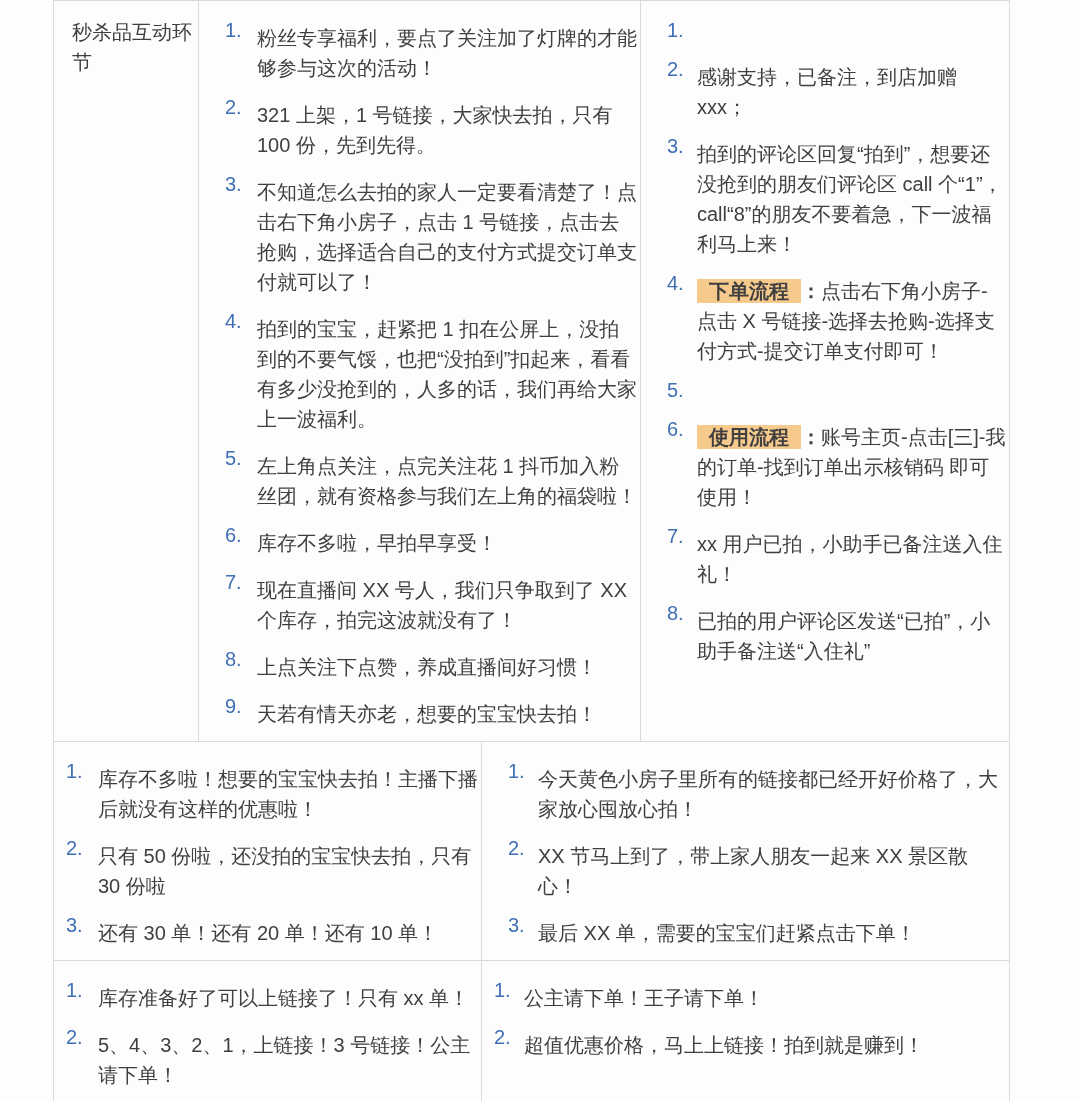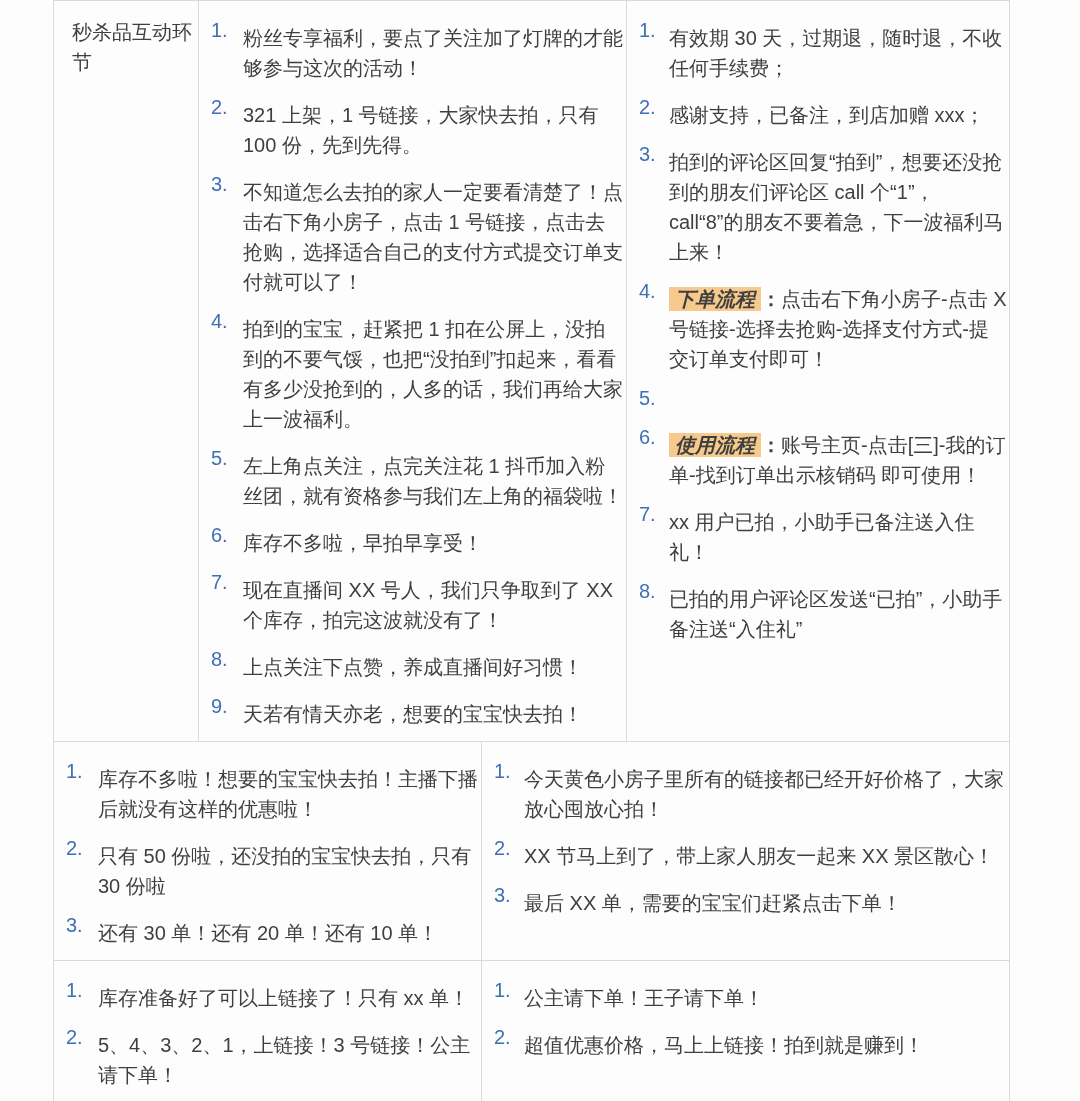--- a/index.html
+++ b/index.html
@@ -16,21 +16,21 @@
     font-family:"Liberation Sans","DejaVu Sans",sans-serif;
     color:var(--text);
   }
   .doc-table{
     position:absolute;left:53px;top:0;width:957px;
     box-sizing:border-box;
     border:1px solid var(--border);
     background:var(--bg);
   }
   .row{display:flex;align-items:stretch;}
-  .row:not(:last-child){border-bottom:1px solid var(--border);}
+  .row:not(:last-child){border-bottom:1px solid var(--border);gap:14px;}
   .cell{box-sizing:border-box;}
   .cell:not(:last-child){border-right:1px solid var(--border);}
   .label-cell{
     width:145px;flex:none;
     padding:16px 3px 0 18px;
     font-size:20px;line-height:30px;
   }
   .col1{width:428px;flex:none;}
   .col2{flex:1;}
   ol.script-list{
@@ -44,22 +44,21 @@
   li.script-item:last-child{margin-bottom:4px;}
   .num{
     flex:none;margin-left:12px;width:32px;
     color:var(--num);
   }
   .col2 .num{width:30px;}
   .txt{flex:1;padding-right:2px;word-break:break-word;margin-top:8px;}
   .hl{
     background:var(--hl);
     font-weight:bold;
-    padding:1px 6px;
-    font-style:italic;
+    padding:1px 12px;
   }
   .b{font-weight:bold;}
 </style>
 </head>
 <body>
 
 <div class="doc-table">
     <div class="row">
       <div class="cell label-cell">秒杀品互动环节</div>
       <div class="cell content-cell col1">
@@ -99,21 +98,20 @@
           <li class="script-item">
             <span class="num">9.</span>
             <span class="txt"><span>天若有情天亦老，想要的宝宝快去拍！</span></span>
           </li>
         </ol>
       </div>
       <div class="cell content-cell col2">
         <ol class="script-list">
           <li class="script-item">
             <span class="num">1.</span>
-            <span class="txt"><span>有效期 30 天，过期退，随时退，不收任何手续费；</span></span>
           </li>
           <li class="script-item">
             <span class="num">2.</span>
             <span class="txt"><span>感谢支持，已备注，到店加赠 xxx；</span></span>
           </li>
           <li class="script-item">
             <span class="num">3.</span>
             <span class="txt"><span>拍到的评论区回复“拍到”，想要还没抢到的朋友们评论区 call 个“1”，call“8”的朋友不要着急，下一波福利马上来！</span></span>
           </li>
           <li class="script-item">

